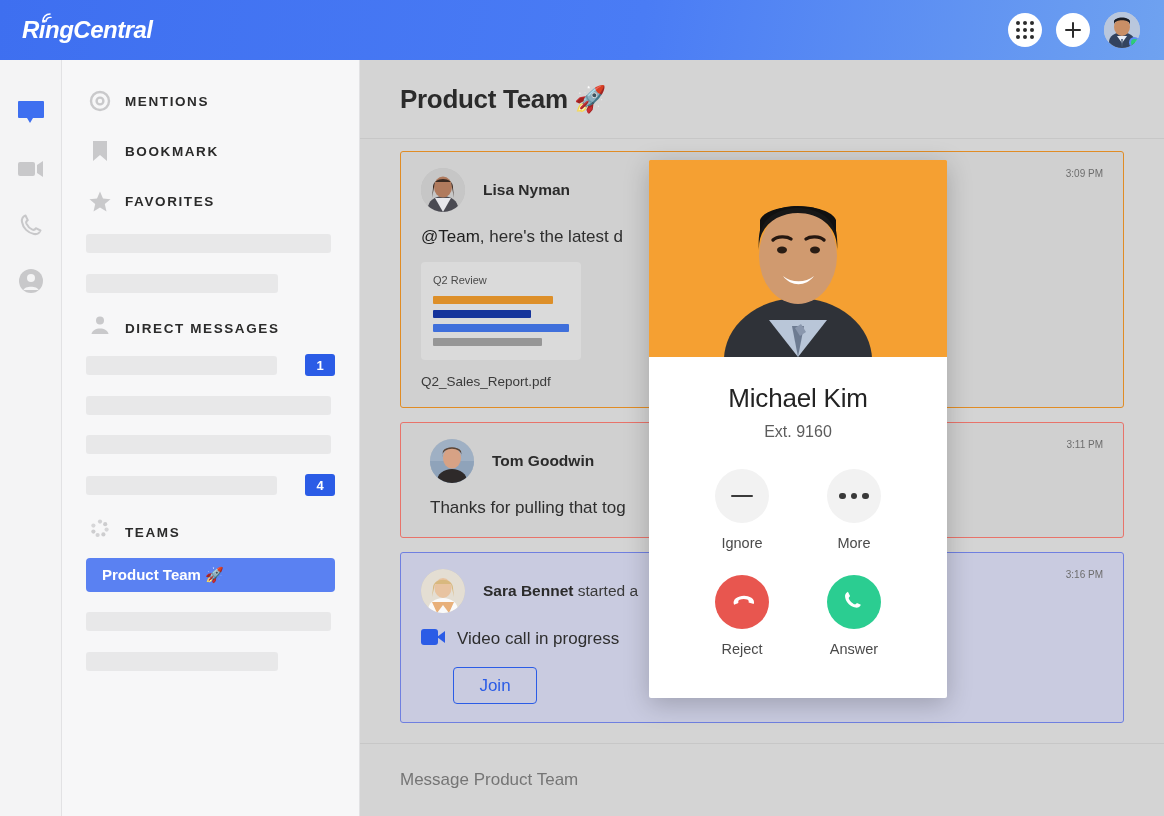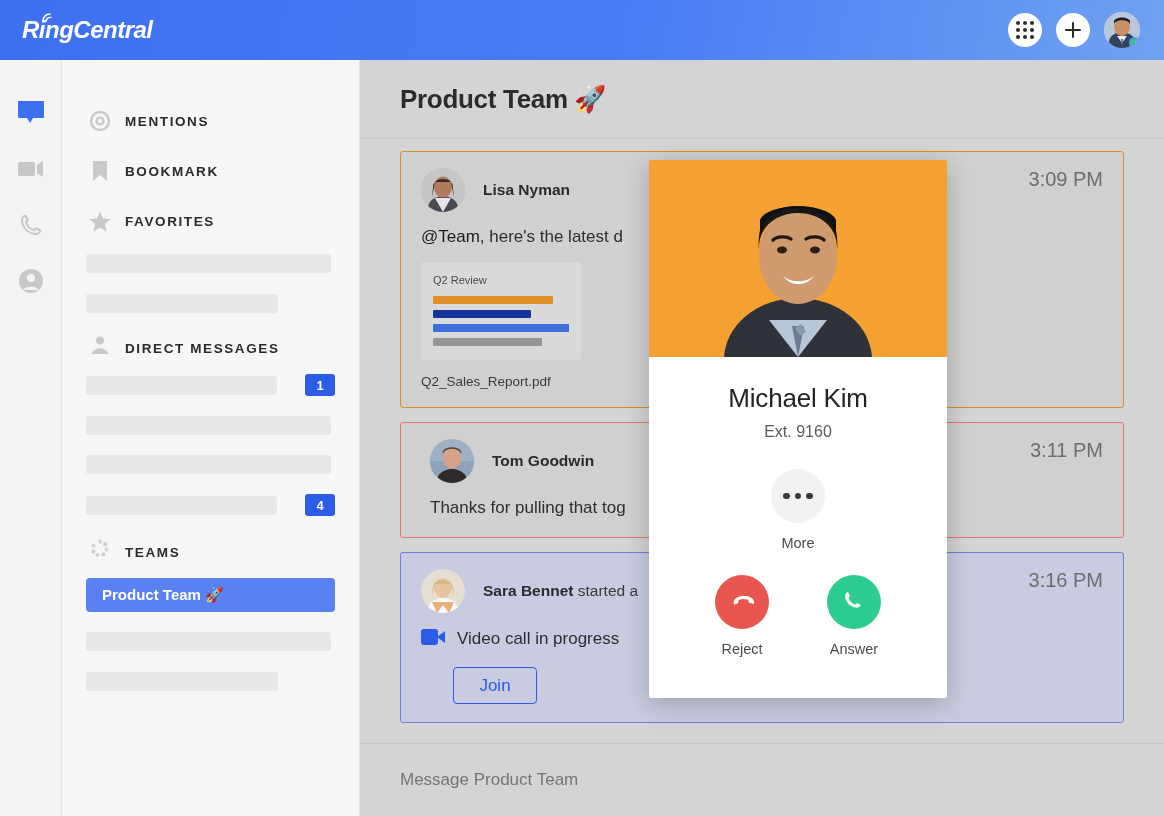--- a/index.html
+++ b/index.html
@@ -50,21 +50,21 @@
   .rail {
     position: absolute; top: 60px; left: 0; width: 62px; height: 756px;
     background: #f4f4f5; border-right: 1px solid #e2e2e4;
     display: flex; flex-direction: column; align-items: center; padding-top: 38px; gap: 26px;
   }
   .rail-item { width: 30px; height: 30px; display: flex; align-items: center; justify-content: center; cursor: pointer; }
 
   
   .sidebar {
     position: absolute; top: 60px; left: 62px; width: 298px; height: 756px;
-    background: #f7f7f8; border-right: 1px solid #e2e2e4; padding-top: 44px;
+    background: #f7f7f8; border-right: 1px solid #e2e2e4; padding-top: 24px;
   }
   .nav-row {
     display: flex; align-items: center; height: 34px; padding-left: 27px;
     margin-bottom: 16px; cursor: pointer;
   }
   .nav-ico { width: 22px; height: 22px; margin-right: 14px; display:flex; align-items:center; justify-content:center; flex: none; }
   .nav-label {
     font-size: 13.5px; font-weight: bold; color: #2b2b2b; letter-spacing: 1.6px;
   }
   .ph {
@@ -98,21 +98,21 @@
     border: 1.5px solid transparent; border-radius: 3px; padding: 16px 20px 18px 20px;
   }
   .msg.orange { border-color: #e08c25; }
   .msg.red { border-color: #e8736a; padding-left: 29px; }
   .msg.blue { border-color: #6f7fe0; background: #c9cbe0; }
   .msg-top { display: flex; align-items: center; }
   .msg-av { width: 44px; height: 44px; border-radius: 50%; overflow: hidden; flex: none; background: #c0c0c0; }
   .msg-name { margin-left: 18px; font-size: 15.5px; font-weight: bold; color: #2b2b2b; }
   .msg-name .reg { font-weight: normal; color: #3a3a3a; }
   .msg-time {
-    position: absolute; right: 20px; top: 16px; font-size: 20px; color: #6d6d6d;
+    position: absolute; right: 20px; top: 16px; font-size: 10px; color: #6d6d6d;
   }
   .msg-body { margin-top: 14px; font-size: 17px; color: #2e2e2e; line-height: 1.3; }
   .msg-body b { font-weight: normal; color: #1d1d1d; }
 
   .filecard {
     margin-top: 14px; width: 160px; background: #dadada; border-radius: 4px; padding: 12px 12px 14px 12px;
   }
   .filecard-title { font-size: 11px; color: #4a4a4a; margin-bottom: 10px; }
   .bar { height: 8px; border-radius: 1px; margin-bottom: 6px; }
   .filename { margin-top: 14px; font-size: 13.5px; color: #3a3a3a; }
@@ -421,20 +421,26 @@
         <path d="M157 79 C161 76 171 76 175 80" stroke="#241710" stroke-width="3.4" fill="none" stroke-linecap="round"></path>
         <path d="M134 116 C142 123 157 123 165 116 C157 127 142 127 134 116 Z" fill="#ffffff"></path>
       </svg>
     </div>
     <div class="call-name">Michael Kim</div>
     <div class="call-ext">Ext. 9160</div>
 
     <div class="btn-grid">
       <div class="btn-cell">
         <div class="btn-circ gray">
+          <span class="minus"></span>
+        </div>
+        <span class="btn-lbl">Ignore</span>
+      </div>
+      <div class="btn-cell">
+        <div class="btn-circ gray">
           <span class="dots">
               <i></i>
               <i></i>
               <i></i>
             </span>
         </div>
         <span class="btn-lbl">More</span>
       </div>
     </div>
 

